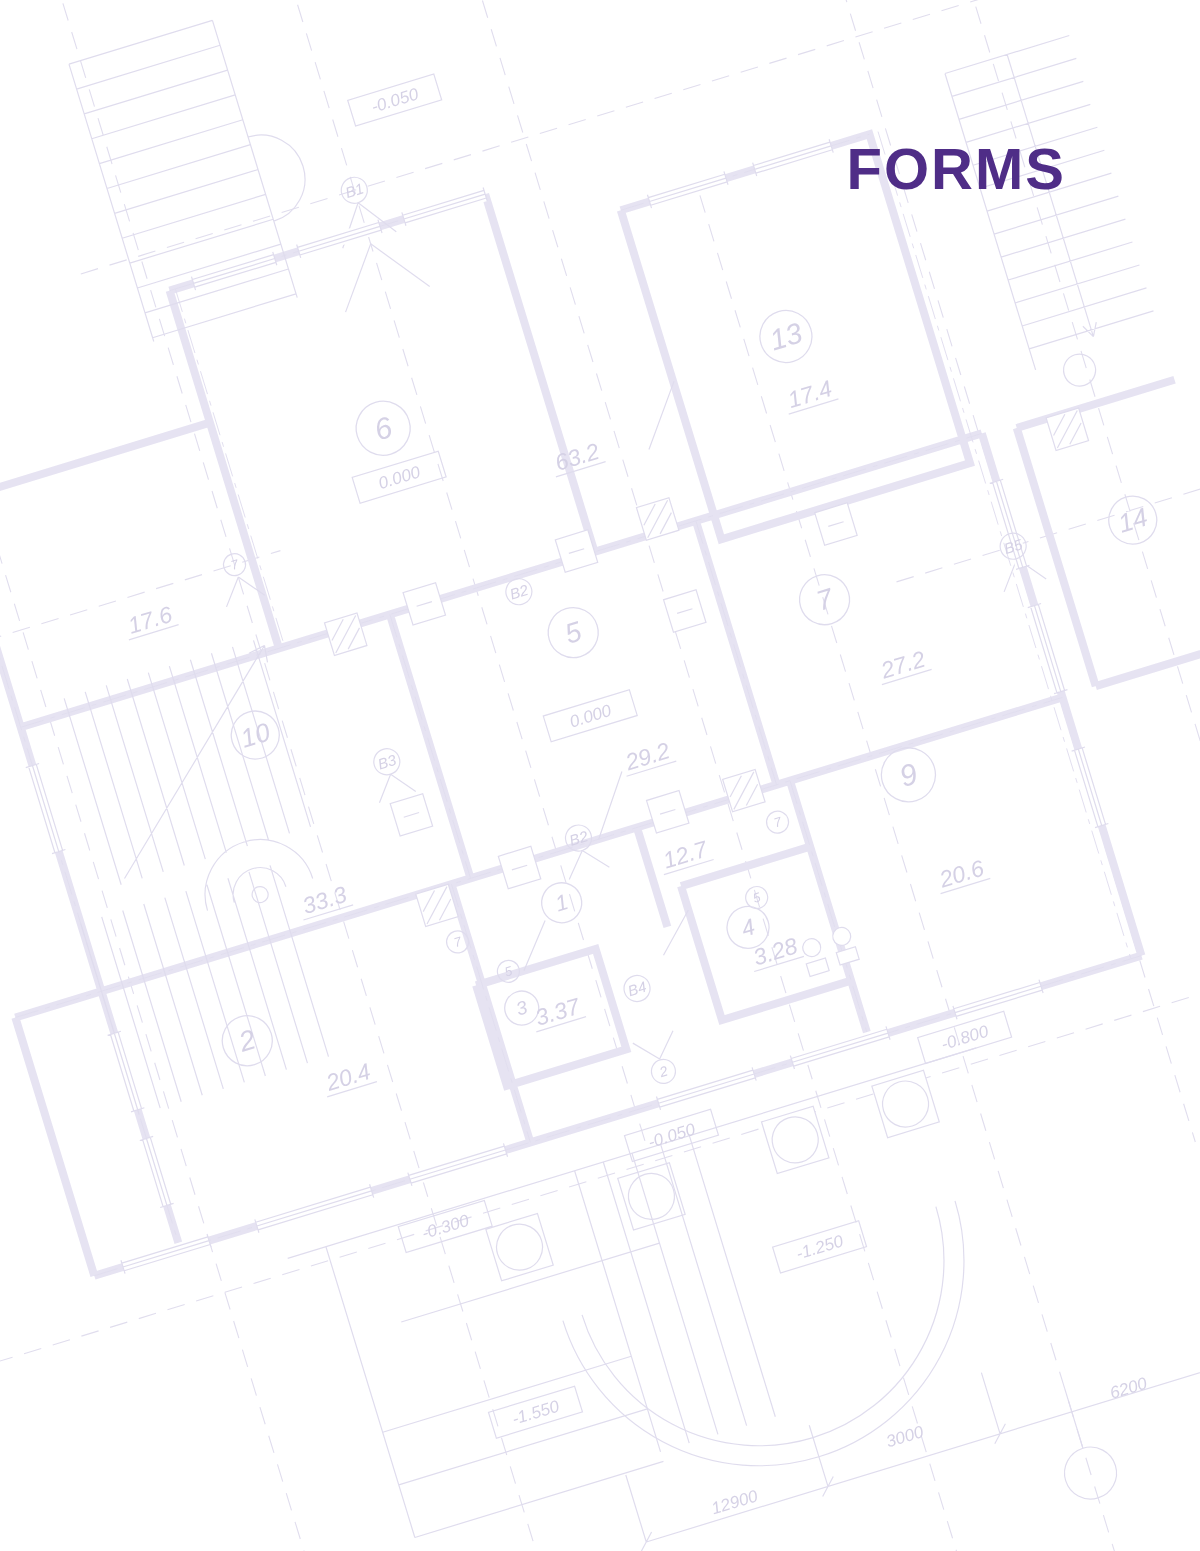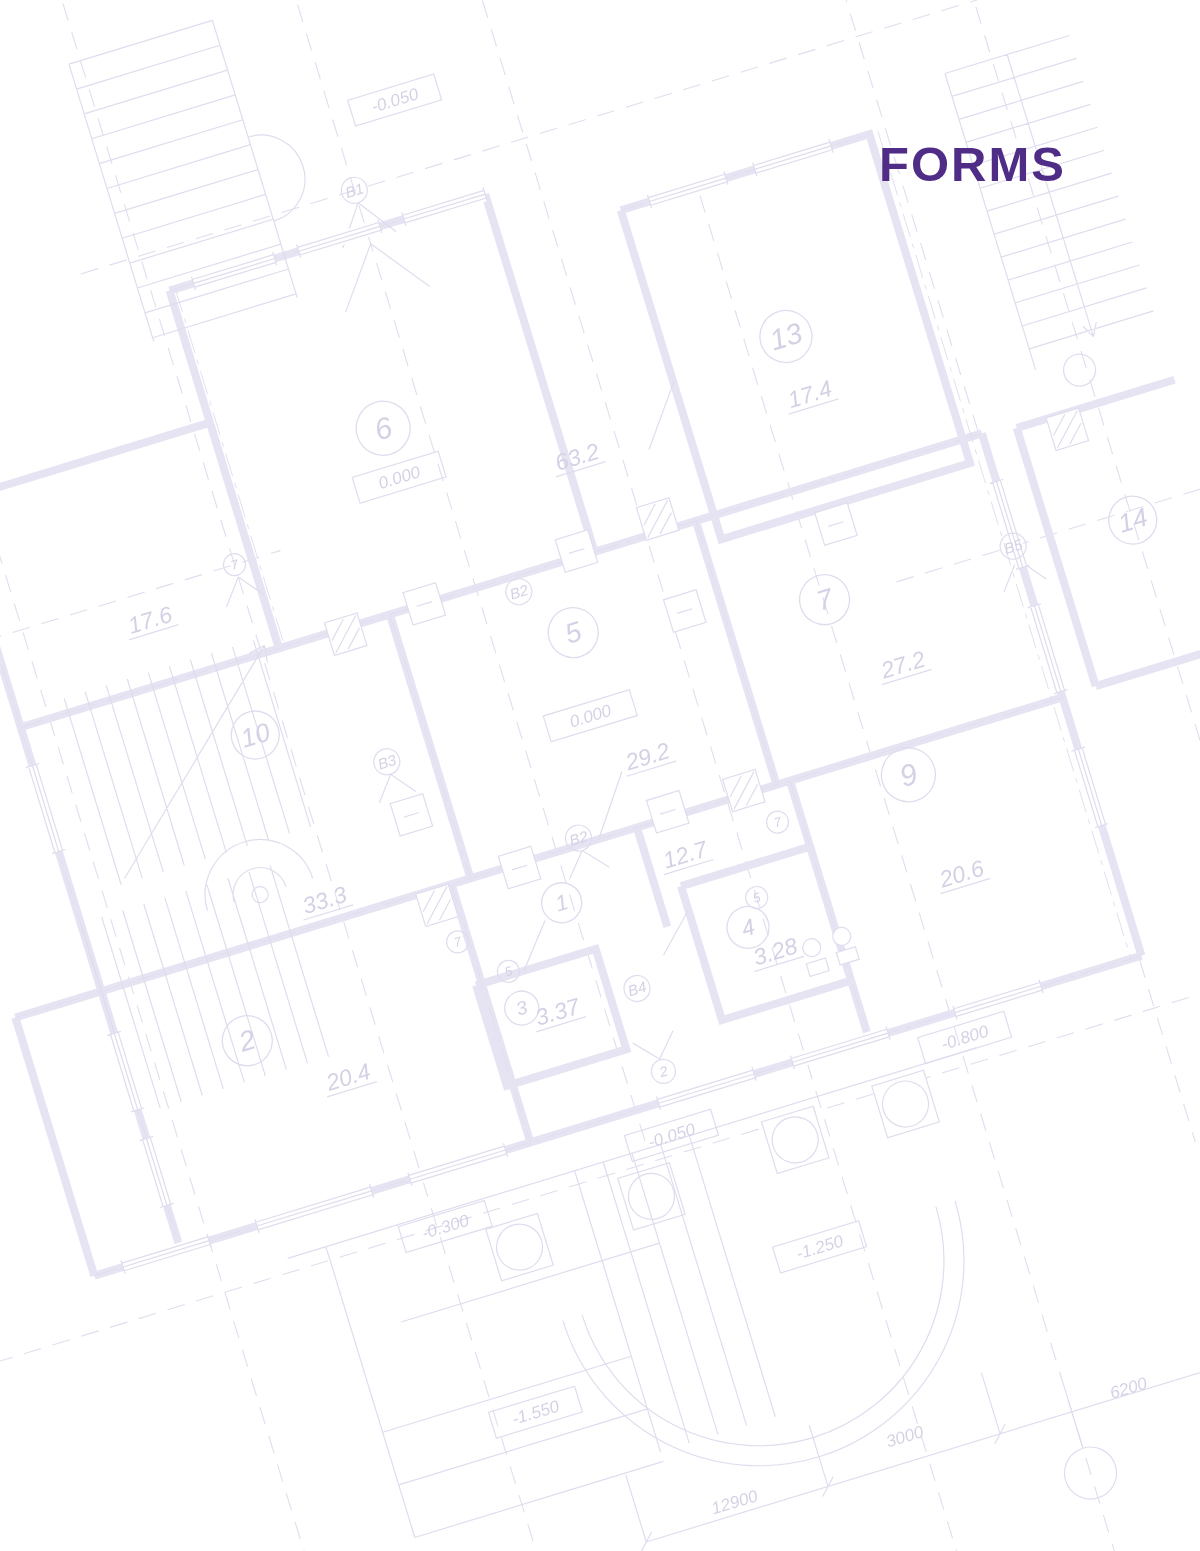--- a/index.html
+++ b/index.html
@@ -7,21 +7,21 @@
        font-family:"Liberation Sans",sans-serif}
   .stage{position:relative;width:1200px;height:1551px;overflow:hidden;background:#fff}
   .bp-svg{position:absolute;left:0;top:0}
   
   .axis{stroke:#d6d2e8;stroke-width:1.1;fill:none;stroke-dasharray:18 12}
   .waxis{stroke:#d8d4ea;stroke-width:.9;fill:none;stroke-dasharray:24 7 5 7}
   .walls{stroke:#dedaee;stroke-width:8;fill:none}
   .thin{stroke:#d5d1e8;stroke-width:1.2;fill:none}
   .bp-text{font-family:"Liberation Sans",sans-serif;font-style:italic}
   .page-title{position:absolute;top:140px;right:134px;margin:0;
-              font-size:49px;font-weight:bold;letter-spacing:2px;line-height:1}
+              font-size:58px;font-weight:bold;letter-spacing:2px;line-height:1}
 </style>
 </head>
 <body>
 
 <div class="stage">
 
   <svg class="bp-svg" width="1200" height="1551" viewBox="0 0 1200 1551">
     <g id="bp" transform="rotate(-17 600 775)" opacity="0.75">
 
       <g>

